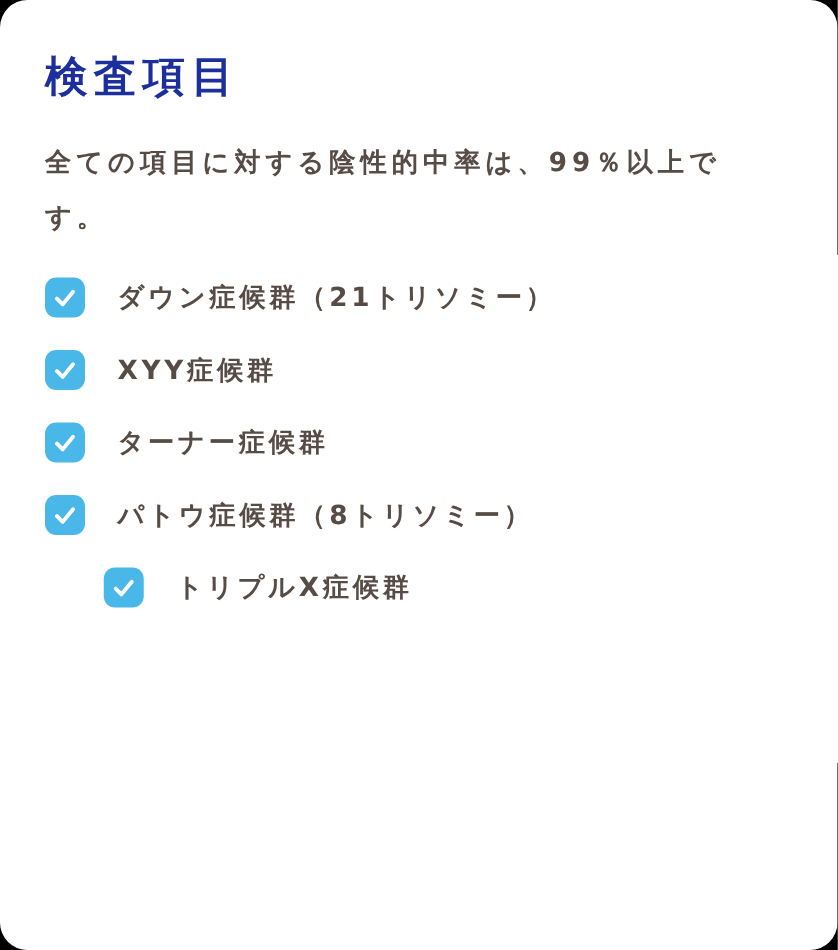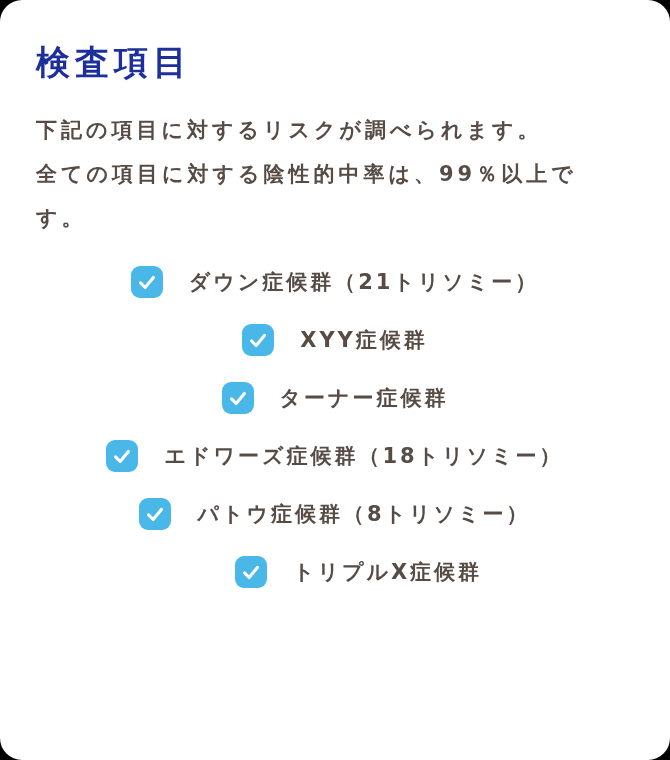--- a/index.html
+++ b/index.html
@@ -51,21 +51,20 @@
     list-style: none;
     margin: 0;
     padding: 0;
   }
   .test-item-row {
     display: flex;
     align-items: center;
     gap: 26px;
     height: 32px;
     margin-bottom: 26px;
-    justify-content: center;
   }
   .test-item-row:last-child { margin-bottom: 0; margin-left: 47px; }
   .checkbox {
     flex: none;
     width: 32px;
     height: 32px;
     border-radius: 9px;
     background: var(--checkbox_color);
     display: flex;
     align-items: center;
@@ -88,21 +87,20 @@
     white-space: nowrap;
   }
 </style>
 </head>
 <body>
 
 <div class="card">
   <h1 class="card-title">検査項目</h1>
 
   <p class="card-description">
-    <span class="desc-line">下記の項目に対するリスクが調べられます。</span>
     <span class="desc-line">全ての項目に対する陰性的中率は、99％以上です。</span>
   </p>
 
   <ul class="test-items-list">
     <li class="test-item-row">
       <span class="checkbox">
           <svg width="22" height="22" viewBox="0 0 24 24">
             <polyline points="5,13 10,18 19,7"></polyline>
           </svg>
         </span>
@@ -123,28 +121,20 @@
           </svg>
         </span>
       <span class="item-label">ターナー症候群</span>
     </li>
     <li class="test-item-row">
       <span class="checkbox">
           <svg width="22" height="22" viewBox="0 0 24 24">
             <polyline points="5,13 10,18 19,7"></polyline>
           </svg>
         </span>
-      <span class="item-label">エドワーズ症候群（18トリソミー）</span>
-    </li>
-    <li class="test-item-row">
-      <span class="checkbox">
-          <svg width="22" height="22" viewBox="0 0 24 24">
-            <polyline points="5,13 10,18 19,7"></polyline>
-          </svg>
-        </span>
       <span class="item-label">パトウ症候群（8トリソミー）</span>
     </li>
     <li class="test-item-row">
       <span class="checkbox">
           <svg width="22" height="22" viewBox="0 0 24 24">
             <polyline points="5,13 10,18 19,7"></polyline>
           </svg>
         </span>
       <span class="item-label">トリプルX症候群</span>
     </li>

